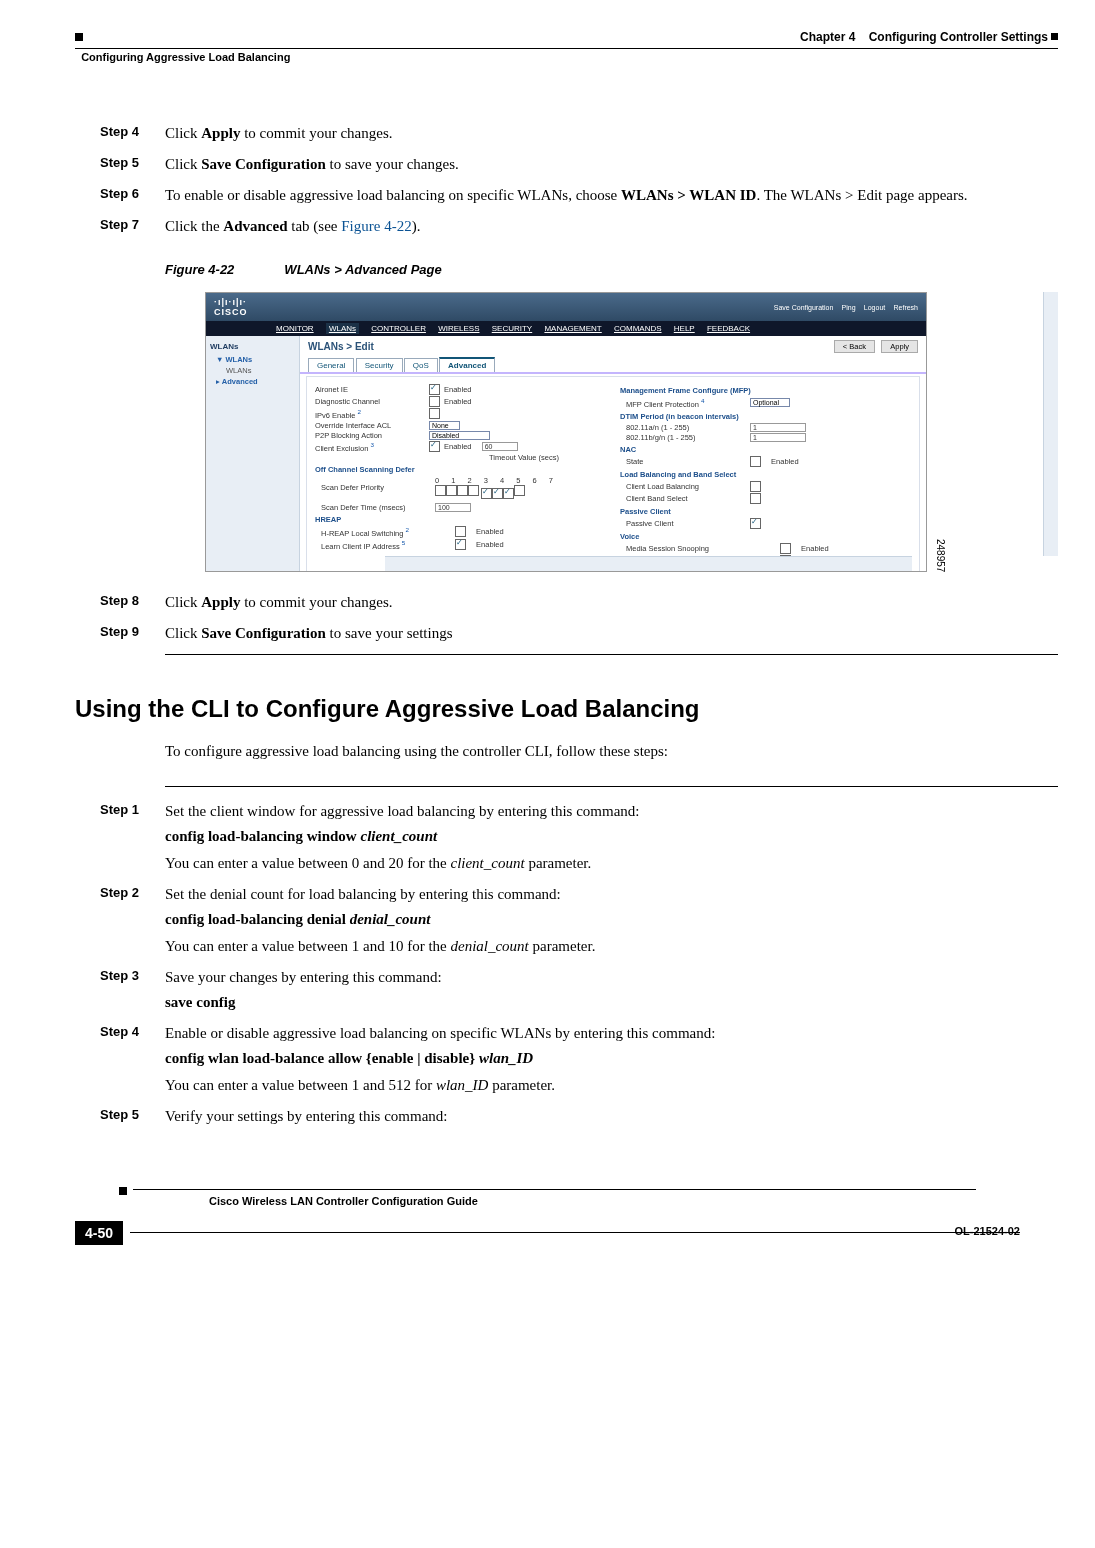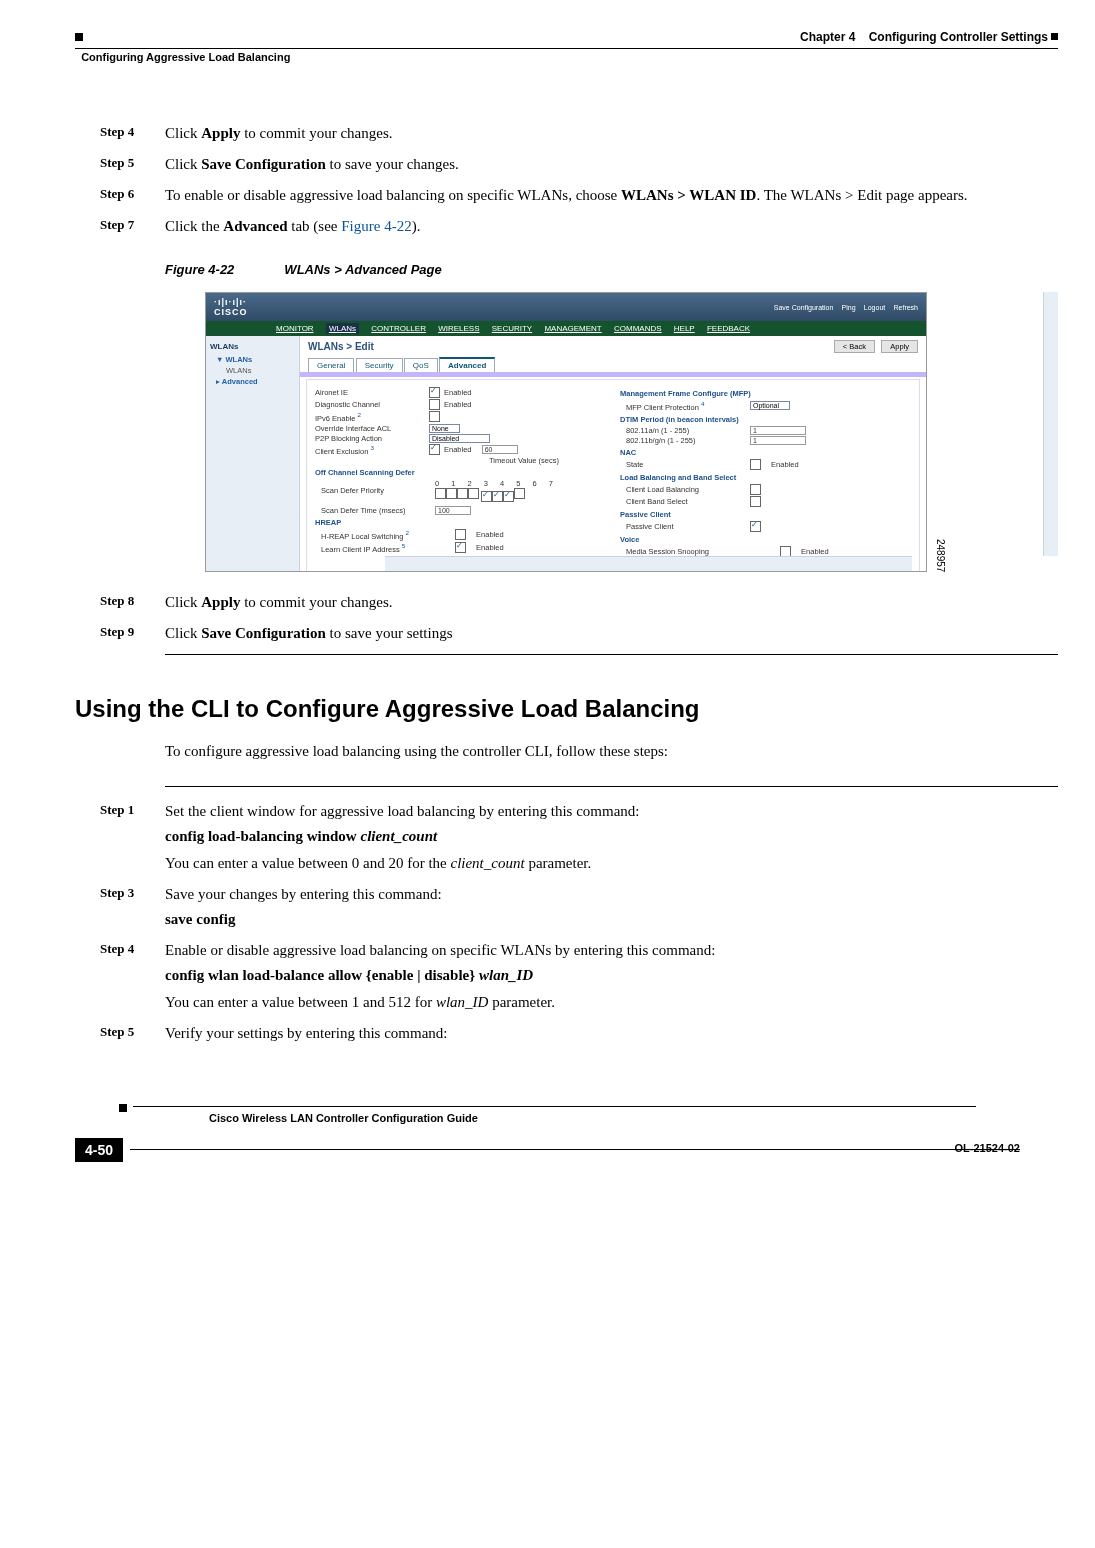--- a/index.html
+++ b/index.html
@@ -46,21 +46,21 @@
     border-top: 1px solid #000;
     margin: 2px 0 0 0;
   }
 
   .step-block { margin-left: 25px; margin-bottom: 6px; }
   .step-row {
     display: flex;
     margin-bottom: 10px;
   }
   .step-label {
-    font-family: Liberation Serif, serif;
+    font-family: Liberation Sans, sans-serif;
     font-weight: bold;
     font-size: 13px;
     width: 65px;
     flex-shrink: 0;
     padding-top:1px;
   }
   .step-body {
     flex: 1;
     line-height: 1.4;
   }
@@ -95,21 +95,21 @@
     background: linear-gradient(#4a6a8a,#2f4a65);
     color:#fff;
     display:flex;
     justify-content: space-between;
     align-items: center;
     padding: 4px 8px;
   }
   .shot-logo { font-size:9px; letter-spacing:1px; font-weight:bold; }
   .shot-toplinks span { margin-left:6px; font-size:7px; }
   .shot-menubar {
-    background:#14532d;
+    background:#0f172a;
     color:#fff;
     padding: 3px 10px 3px 70px;
     font-size:8px;
   }
   .shot-menubar span { margin-right:10px; text-decoration:underline; }
   .shot-menubar .sel { background:#1b3147; padding:1px 3px; text-decoration:underline;}
   .shot-body { display:flex; height: 235px; }
   .shot-side {
     width: 85px;
     background:#e8eef5;
@@ -123,21 +123,21 @@
   .shot-titlebar {
     display:flex; justify-content:space-between; align-items:center;
     padding:4px 8px;
     color:#1d3a5f;
   }
   .shot-titlebar .t { font-weight:bold; font-size:10px; color:#2b5278;}
   .shot-btn {
     display:inline-block; background:#e5e5e5; border:1px solid #aaa;
     font-size:7.5px; padding:1px 8px; margin-left:4px; color:#000;
   }
-  .shot-tabs { border-bottom:5px solid #c4b5fd; padding-left:8px; }
+  .shot-tabs { border-bottom:2px solid #c4b5fd; padding-left:8px; }
   .shot-tab {
     display:inline-block; padding:2px 8px; font-size:8px;
     border:1px solid #9ab; border-bottom:none; margin-right:-1px;
     color:#157; background:#fff;
   }
   .shot-tab.active { font-weight:bold; border-top:2px solid #157;}
   .shot-cols {
     display:flex; padding:6px 4px 4px 8px; gap:10px;
     border:1px solid #d9dfea; margin:2px 6px;
     position:relative;
@@ -400,20 +400,24 @@
 
   <h2 class="section">Using the CLI to Configure Aggressive Load Balancing</h2>
   <div class="intro">To configure aggressive load balancing using the controller CLI, follow these steps:</div>
   <div class="pre-steps-rule"></div>
   <div class="step-block" id="cli-steps">
       <div class="step-row cli-step">
         <div class="step-label">Step 1</div>
         <div class="step-body">Set the client window for aggressive load balancing by entering this command:<span class="cmd"><b>config load-balancing window</b> <i>client_count</i></span><p>You can enter a value between 0 and 20 for the <i>client_count</i> parameter.</p></div>
       </div>
       <div class="step-row cli-step">
+        <div class="step-label">Step 2</div>
+        <div class="step-body">Set the denial count for load balancing by entering this command:<span class="cmd"><b>config load-balancing denial</b> <i>denial_count</i></span><p>You can enter a value between 1 and 10 for the <i>denial_count</i> parameter.</p></div>
+      </div>
+      <div class="step-row cli-step">
         <div class="step-label">Step 3</div>
         <div class="step-body">Save your changes by entering this command:<span class="cmd"><b>save config</b></span></div>
       </div>
       <div class="step-row cli-step">
         <div class="step-label">Step 4</div>
         <div class="step-body">Enable or disable aggressive load balancing on specific WLANs by entering this command:<span class="cmd"><b>config wlan load-balance allow</b> {<b>enable</b> | <b>disable</b>} <i>wlan_ID</i></span><p>You can enter a value between 1 and 512 for <i>wlan_ID</i> parameter.</p></div>
       </div>
       <div class="step-row cli-step">
         <div class="step-label">Step 5</div>
         <div class="step-body">Verify your settings by entering this command:</div>

